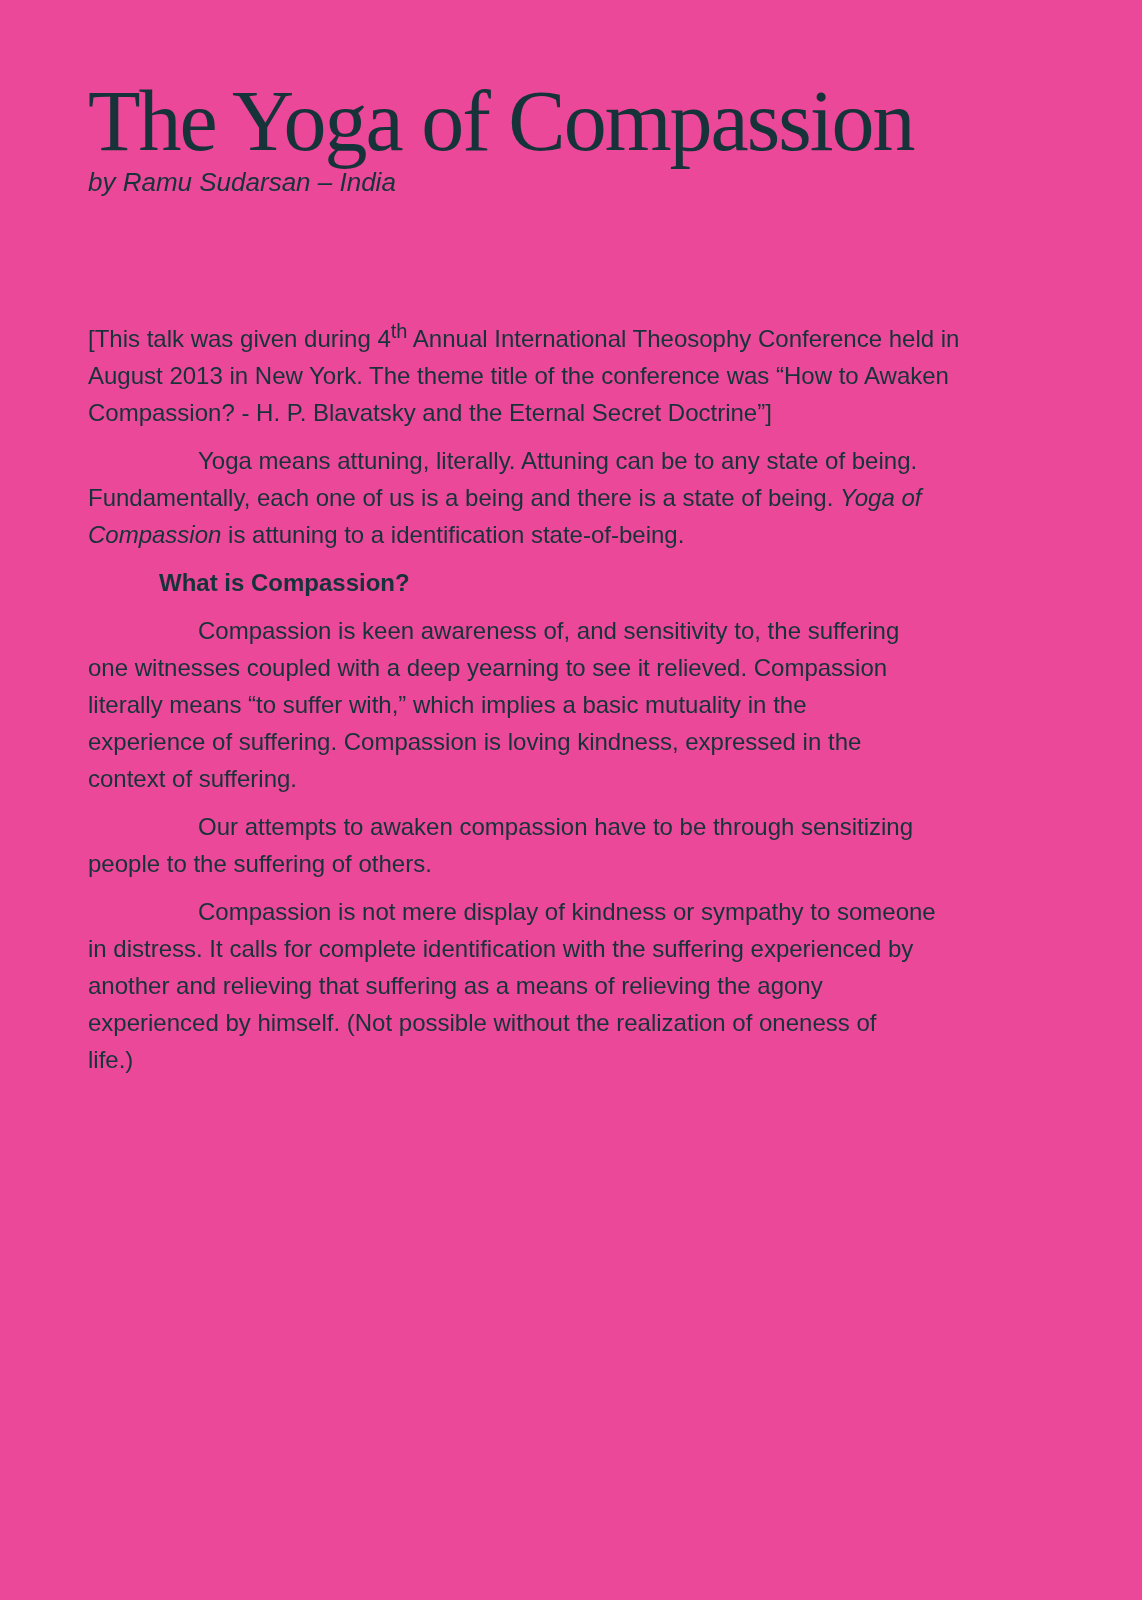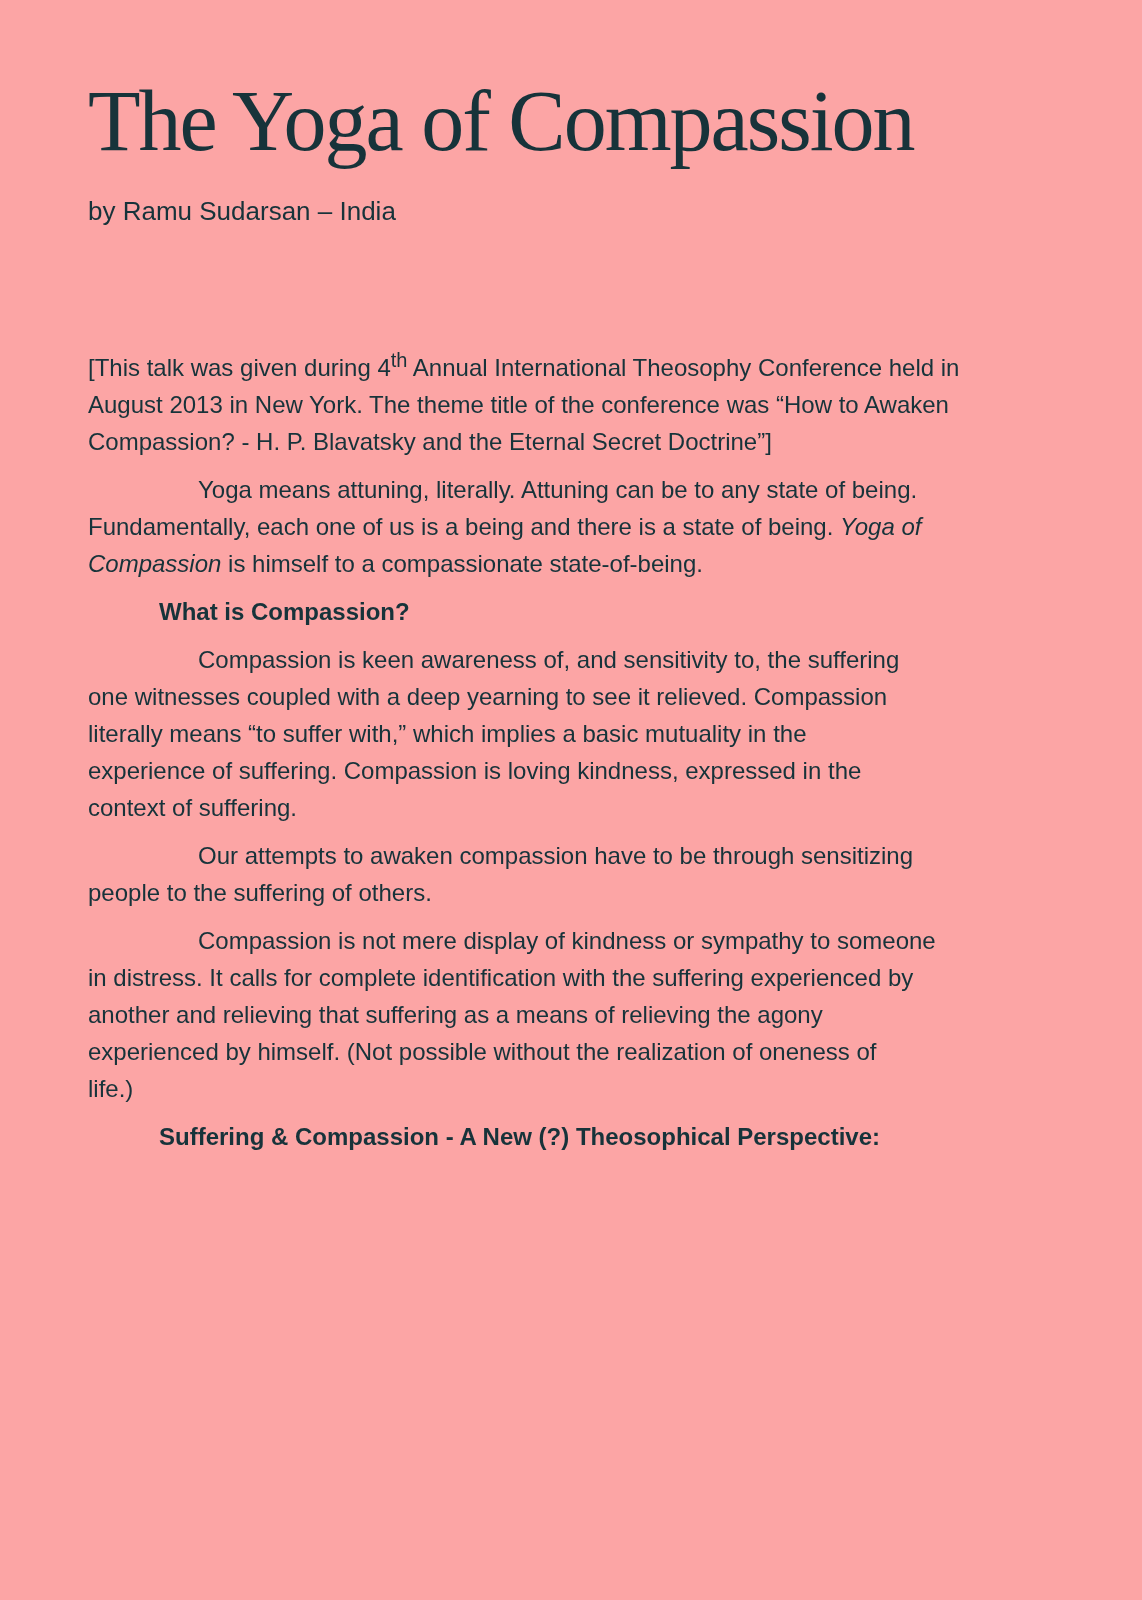--- a/index.html
+++ b/index.html
@@ -1,41 +1,42 @@
 <!DOCTYPE html>
 <html><head>
 <meta charset="utf-8">
 <style>
   html, body { margin: 0; padding: 0; background: #e8e8e8; }
   .page {
     position: relative;
     width: 1142px;
     height: 1600px;
     margin: 0 auto;
-    background: #fca5a5;
+    background: #ec4899;
     box-sizing: border-box;
     padding: 0 50px 0 88px;
     overflow: hidden;
     color: #17333a;
     font-family: "Liberation Sans", sans-serif;
   }
   h1.doc-title {
     margin: 78px 0 0 0;
     font-family: "Liberation Serif", serif;
     font-weight: normal;
     font-size: 86px;
     line-height: 1.0;
     letter-spacing: -2px;
     color: #17333a;
   }
   .byline {
-    margin-top: 31px;
+    margin-top: 2px;
     font-size: 26px;
     line-height: 32px;
     color: #17333a;
+    font-style: italic;
   }
   .body-text p {
     margin: 11px 0 0 0;
     font-size: 24px;
     line-height: 37px;
     white-space: pre-line;
     color: #17333a;
   }
   .body-text p.first { margin-top: 122px; }
   .body-text p.indent { text-indent: 110px; }
@@ -65,37 +66,36 @@
   <h1 class="doc-title">The Yoga of Compassion</h1>
   <div class="byline">by Ramu Sudarsan – India</div>
 
   <div class="body-text">
     <p class="first"><span>[This talk was given during 4</span><sup class="ord">th</sup><span> Annual International Theosophy Conference held in
 August 2013 in New York. The theme title of the conference was “How to Awaken
 Compassion? - H. P. Blavatsky and the Eternal Secret Doctrine”]</span></p>
 
     <p class="indent"><span>Yoga means attuning, literally. Attuning can be to any state of being.
 Fundamentally, each one of us is a being and there is a state of being. </span><em class="ital">Yoga of
-Compassion</em><span> is himself to a compassionate state-of-being.</span></p>
+Compassion</em><span> is attuning to a identification state-of-being.</span></p>
 
     <h2>What is Compassion?</h2>
 
     <p class="indent">Compassion is keen awareness of, and sensitivity to, the suffering
 one witnesses coupled with a deep yearning to see it relieved. Compassion
 literally means “to suffer with,” which implies a basic mutuality in the
 experience of suffering. Compassion is loving kindness, expressed in the
 context of suffering.</p>
 
     <p class="indent">Our attempts to awaken compassion have to be through sensitizing
 people to the suffering of others.</p>
 
 
 
     <p class="indent">Compassion is not mere display of kindness or sympathy to someone
 in distress. It calls for complete identification with the suffering experienced by
 another and relieving that suffering as a means of relieving the agony
 experienced by himself. (Not possible without the realization of oneness of
 life.)</p>
 
-    <h2>Suffering &amp; Compassion - A New (?) Theosophical Perspective:</h2>
 
   </div>
 </div>
 
 </body></html>

